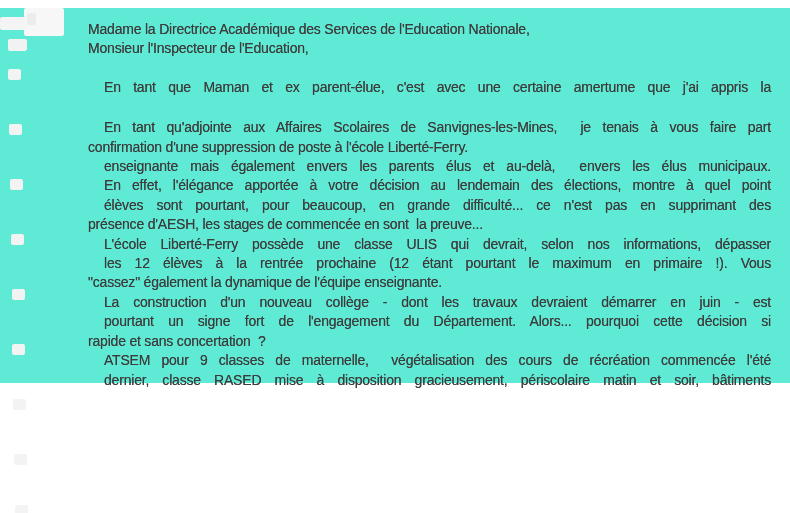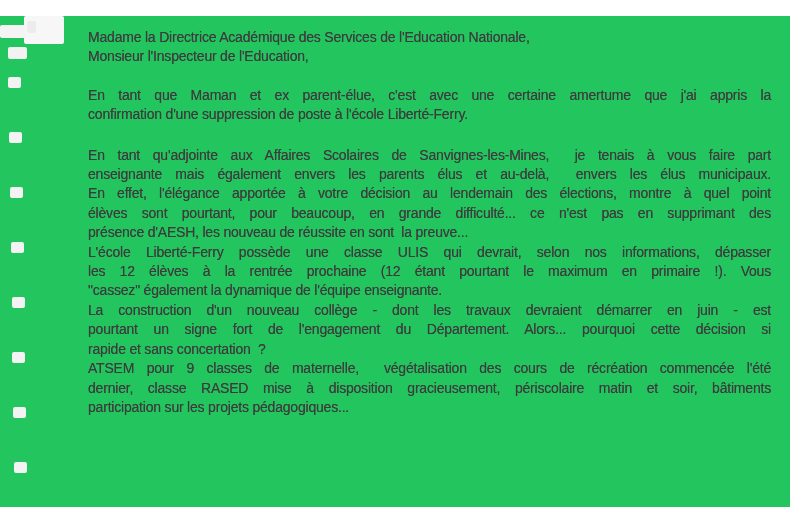--- a/index.html
+++ b/index.html
@@ -6,23 +6,23 @@
     margin: 0;
     padding: 0;
     width: 790px;
     height: 513px;
     background: #ffffff;
     overflow: hidden;
     font-family: "Liberation Sans", "DejaVu Sans", sans-serif;
   }
   .page {
     position: absolute;
-    left: 0; top: 16px;
-    width: 790px; height: 491px;
-    background: #22c55e;
+    left: 0; top: 8px;
+    width: 790px; height: 375px;
+    background: #5eead4;
   }
   
   .smudge {
     position: absolute;
     border-radius: 2px;
   }
   .sm-a { left: 24px; top: 0;    width: 40px; height: 28px; background: #f7f7f7; }
   .sm-b { left: 27px; top: 5px;  width: 9px;  height: 12px; background: #ececec; }
   .sm-c { left: 0;    top: 9px;  width: 26px; height: 13px; background: #f4f4f4; }
   .sm-d { left: 8px;  top: 31px; width: 19px; height: 12px; background: #f2f2f2; }
@@ -43,21 +43,21 @@
     top: 12px;
     width: 683px;
     color: #3c3c3c;
     font-size: 14px;
     line-height: 19.4px;
     letter-spacing: -0.2px;
     text-shadow: 0 0 0.4px rgba(70,70,70,0.8); 
   }
   .ln { white-space: pre-wrap; }
   
-  .j  { text-align: justify; text-align-last: justify; }
+  .j  { text-align: justify; text-align-last: justify; margin-left: 16px; }
   
   .pe { text-align: left; }
   
   .g1 { margin-top: 19px; }
   .g2 { margin-top: 21px; }
 </style>
 </head>
 <body>
 
 <div class="page">
@@ -74,29 +74,28 @@
   <div class="smudge hole h5"></div>
   <div class="smudge hole h6"></div>
   <div class="smudge hole h7"></div>
   <div class="smudge hole h8"></div>
   <div class="smudge hole h9"></div>
 
   <div class="text-block">
     <div class="ln pe">Madame la Directrice Académique des Services de l'Education Nationale,</div>
     <div class="ln pe">Monsieur l'Inspecteur de l'Education,</div>
     <div class="ln j g1">En tant que Maman et ex parent-élue, c'est avec une certaine amertume que j'ai appris la</div>
+    <div class="ln j g2">En tant qu'adjointe aux Affaires Scolaires de Sanvignes-les-Mines,  je tenais à vous faire part</div>
     <div class="ln pe">confirmation d'une suppression de poste à l'école Liberté-Ferry.</div>
-    <div class="ln j g2">En tant qu'adjointe aux Affaires Scolaires de Sanvignes-les-Mines,  je tenais à vous faire part</div>
     <div class="ln j">enseignante mais également envers les parents élus et au-delà,  envers les élus municipaux.</div>
     <div class="ln j">En effet, l'élégance apportée à votre décision au lendemain des élections, montre à quel point</div>
     <div class="ln j">élèves sont pourtant, pour beaucoup, en grande difficulté... ce n'est pas en supprimant des</div>
-    <div class="ln pe">présence d'AESH, les nouveau de réussite en sont  la preuve...</div>
+    <div class="ln pe">présence d'AESH, les stages de commencée en sont  la preuve...</div>
     <div class="ln j">L'école Liberté-Ferry possède une classe ULIS qui devrait, selon nos informations, dépasser</div>
     <div class="ln j">les 12 élèves à la rentrée prochaine (12 étant pourtant le maximum en primaire !). Vous</div>
     <div class="ln pe">"cassez" également la dynamique de l'équipe enseignante.</div>
     <div class="ln j">La construction d'un nouveau collège - dont les travaux devraient démarrer en juin - est</div>
     <div class="ln j">pourtant un signe fort de l'engagement du Département. Alors... pourquoi cette décision si</div>
     <div class="ln pe">rapide et sans concertation  ?</div>
     <div class="ln j">ATSEM pour 9 classes de maternelle,  végétalisation des cours de récréation commencée l'été</div>
     <div class="ln j">dernier, classe RASED mise à disposition gracieusement, périscolaire matin et soir, bâtiments</div>
-    <div class="ln pe">participation sur les projets pédagogiques...</div>
   </div>
 </div>
 
 </body></html>

